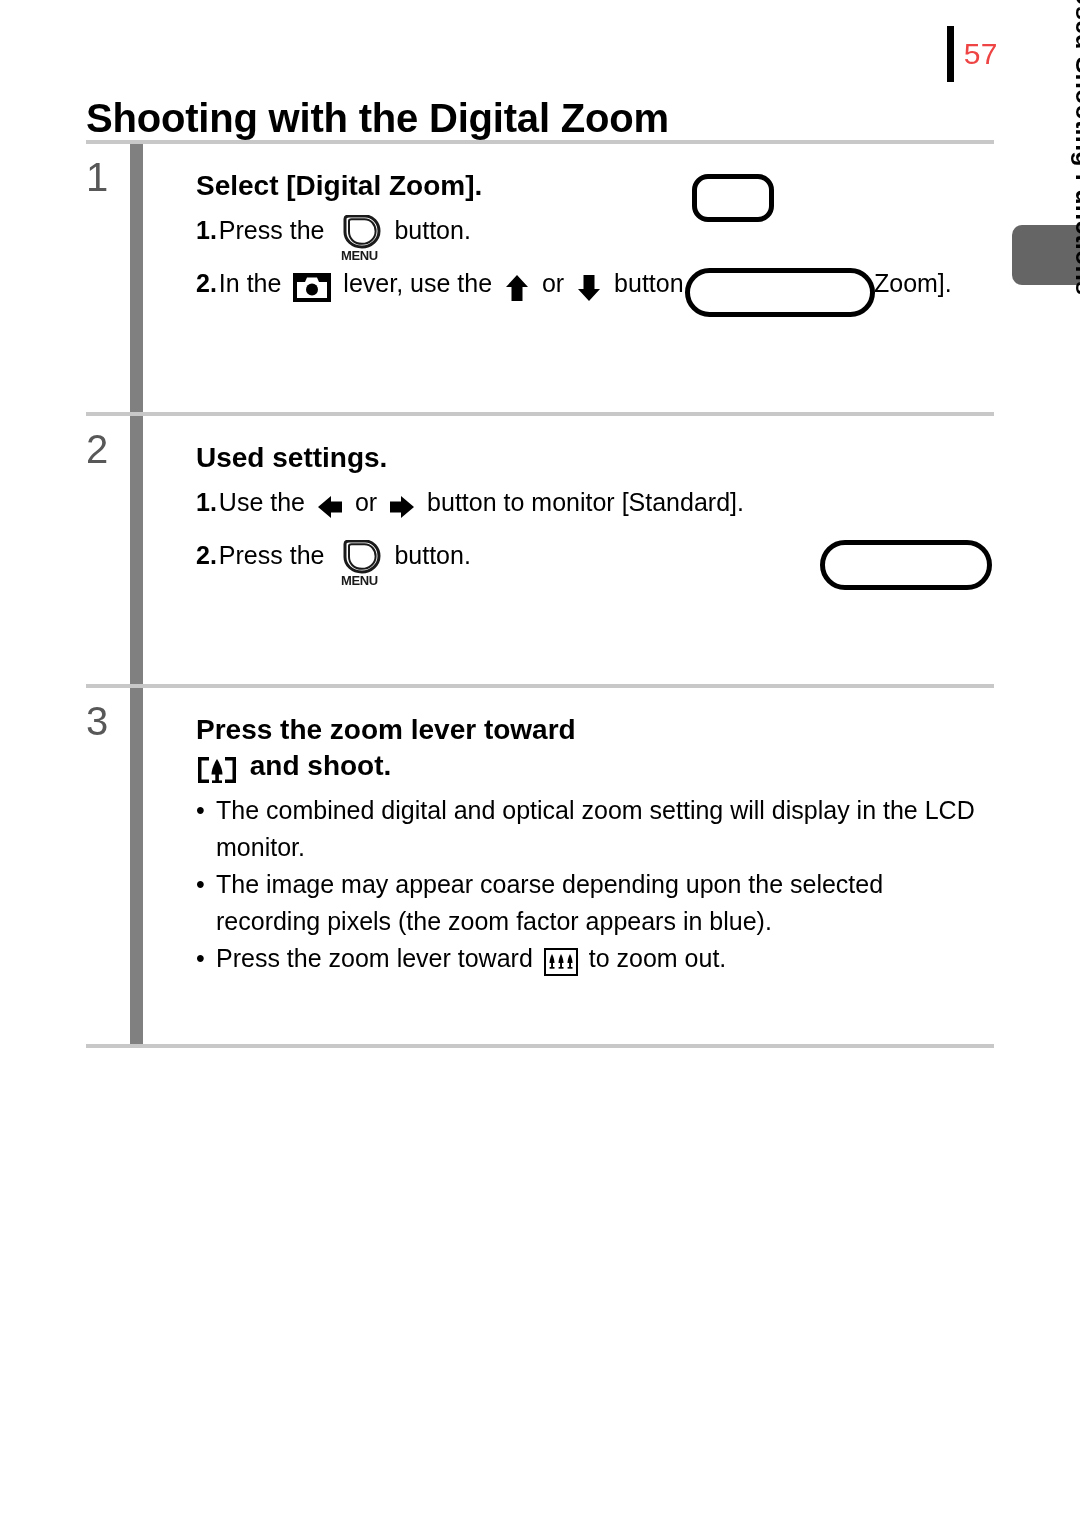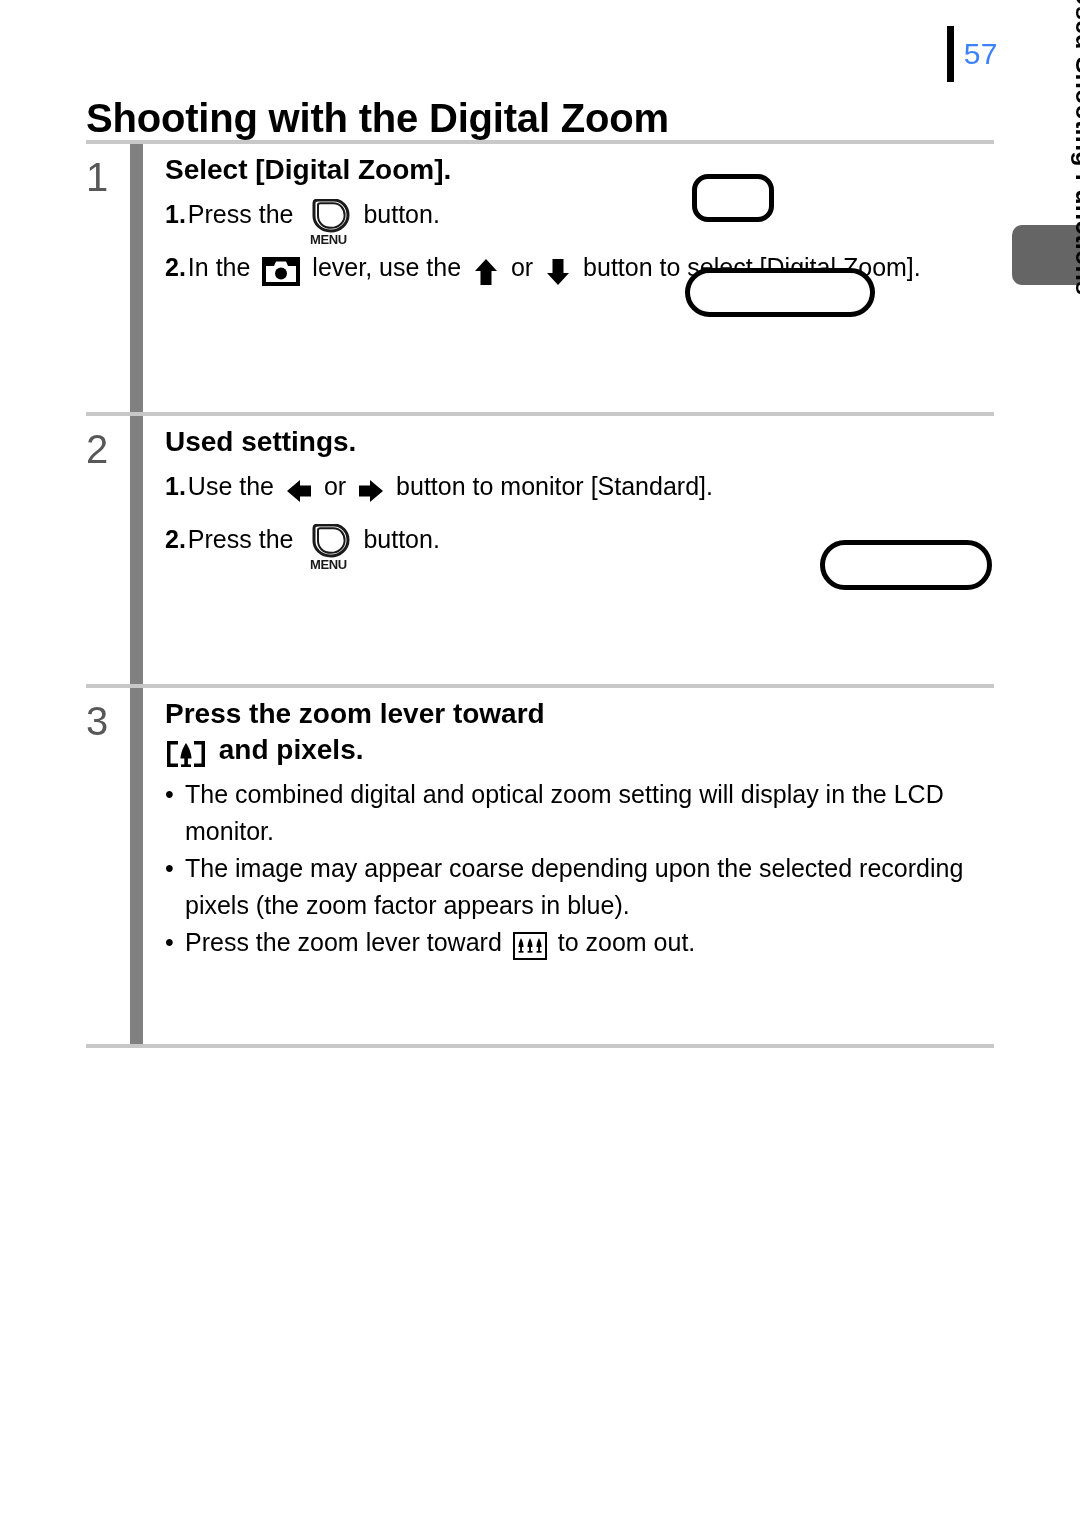--- a/index.html
+++ b/index.html
@@ -30,21 +30,21 @@
   .page-num-bar {
     width: 7px;
     height: 56px;
     background: #000;
     margin-right: 10px;
   }
   .page-num {
     font-size: 30px;
     line-height: 56px;
     letter-spacing: 0.5px;
-    color: #3b82f6;
+    color: #ef4444;
   }
 
   
   .section-heading {
     position: absolute;
     left: 86px;
     top: 96px;
     font-size: 40px;
     font-weight: bold;
     letter-spacing: -0.2px;
@@ -83,23 +83,24 @@
   }
   .step-bar {
     width: 13px;
     flex: 0 0 13px;
     background: #808080;
     align-self: stretch;
     margin-right: 22px;
   }
   .step-body {
     flex: 1 1 auto;
-    padding-top: 8px;
+    padding-top: 24px;
     padding-bottom: 6px;
     position: relative;
+    margin-left: 31px;
   }
   .step-title {
     font-size: 28px;
     font-weight: bold;
     line-height: 36px;
     color: #000;
     margin: 0 0 8px 0;
   }
   .sub-list {
     margin: 0;
@@ -369,21 +370,21 @@
           <span>Press the zoom lever toward</span><br>
           <span class="icon icon-tele">
             <svg width="42" height="30" viewBox="0 0 42 30" aria-hidden="true">
               <path d="M2 2 L13 2 L13 5.5 L5.5 5.5 L5.5 24.5 L13 24.5 L13 28 L2 28 Z" fill="#000"></path>
               <path d="M40 2 L29 2 L29 5.5 L36.5 5.5 L36.5 24.5 L29 24.5 L29 28 L40 28 Z" fill="#000"></path>
               <path d="M21 4 C17 10 15.5 16 15.5 19.5 L26.5 19.5 C26.5 16 25 10 21 4 Z" fill="#000"></path>
               <rect x="19.3" y="19" width="3.6" height="7" fill="#000"></rect>
               <rect x="16" y="25.4" width="10" height="2.6" fill="#000"></rect>
             </svg>
           </span>
-          <span>and pixels.</span>
+          <span>and shoot.</span>
         </div>
         <ul class="bullet-list">
           <li class="bullet-item">
             <span class="bullet-dot">•</span>
             <span class="bullet-text">The combined digital and optical zoom setting will display in the LCD monitor.</span>
           </li>
           <li class="bullet-item">
             <span class="bullet-dot">•</span>
             <span class="bullet-text">The image may appear coarse depending upon the selected recording pixels (the zoom factor appears in blue).</span>
           </li>

